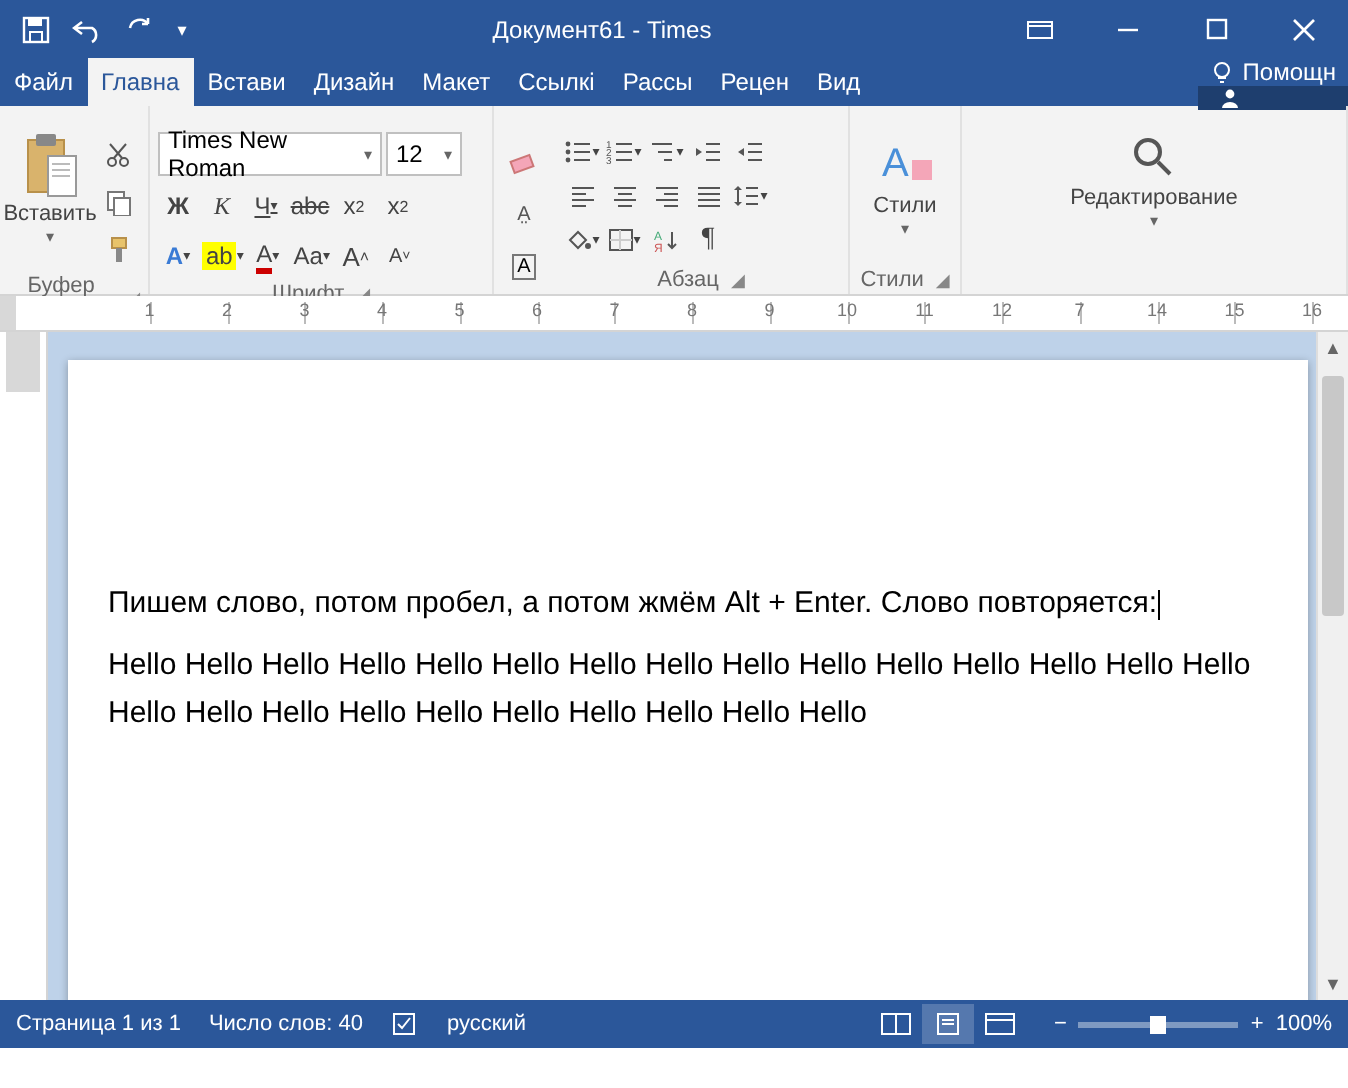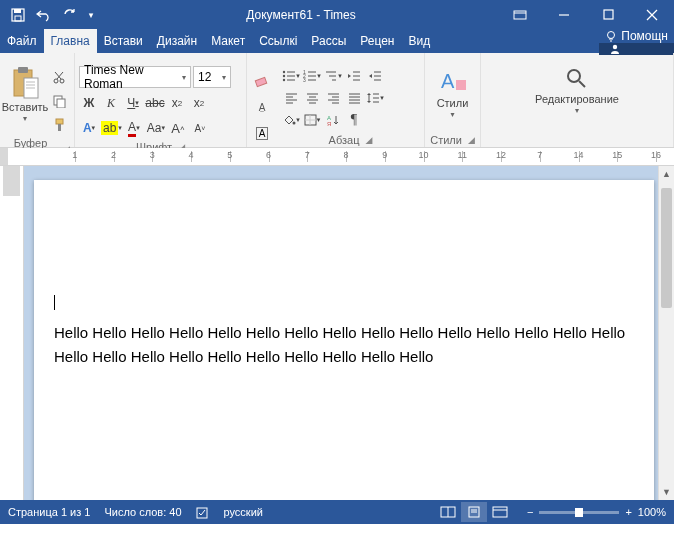--- a/index.html
+++ b/index.html
@@ -455,21 +455,21 @@
       <div class="num" style="left: 620px;">16</div>
     </div>
 </div>
 
 <div class="docwrap">
   <div class="ruler-v">
     <div class="dark"></div>
   </div>
   <div class="page-scroll">
     <div class="page">
-      <p><span class="cursor"></span></p>
+      <p><span>Пишем слово, потом пробел, а потом жмём Alt + Enter. Слово повторяется:</span><span class="cursor"></span></p>
       <p id="hello-para">Hello <span class="spell-err">Hello</span> <span class="spell-err">Hello</span> <span class="spell-err">Hello</span> <span class="spell-err">Hello</span> <span class="spell-err">Hello</span> <span class="spell-err">Hello</span> <span class="spell-err">Hello</span> <span class="spell-err">Hello</span> <span class="spell-err">Hello</span> <span class="spell-err">Hello</span> <span class="spell-err">Hello</span> <span class="spell-err">Hello</span> <span class="spell-err">Hello</span> <span class="spell-err">Hello</span> <span class="spell-err">Hello</span> <span class="spell-err">Hello</span> <span class="spell-err">Hello</span> <span class="spell-err">Hello</span> <span class="spell-err">Hello</span> <span class="spell-err">Hello</span> <span class="spell-err">Hello</span> <span class="spell-err">Hello</span> <span class="spell-err">Hello</span> <span class="spell-err">Hello</span></p>
     </div>
   </div>
   <div class="scroll-v">
     <div class="scroll-arrow" style="top:0">▲</div>
     <div class="scroll-thumb"></div>
     <div class="scroll-arrow" style="bottom:0">▼</div>
   </div>
 </div>
 

